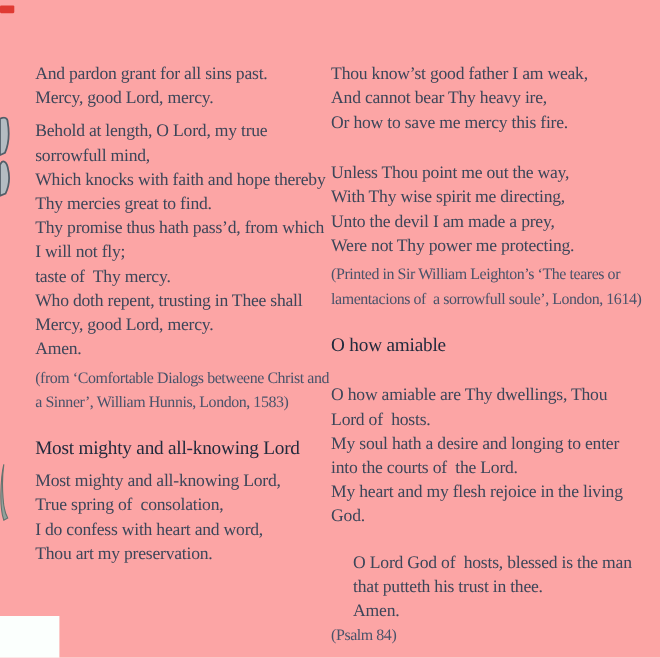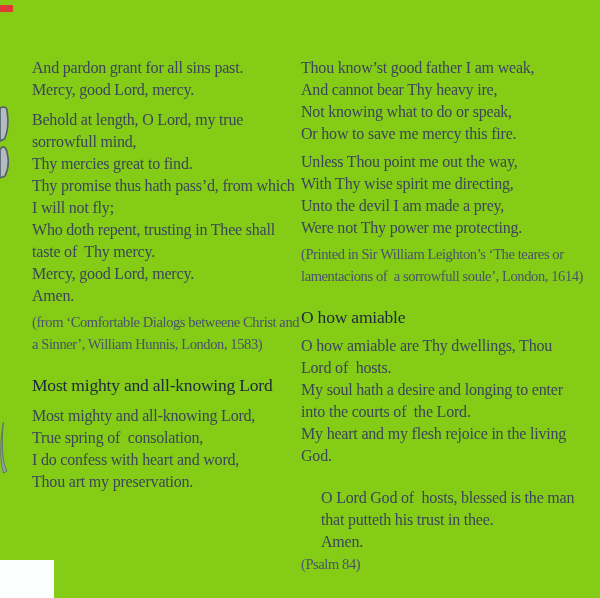--- a/index.html
+++ b/index.html
@@ -5,21 +5,21 @@
   html, body {
     margin: 0; padding: 0;
     width: 600px; height: 598px;
     background: #ffffff;
     overflow: hidden;
     font-family: "Liberation Serif", "DejaVu Serif", serif;
   }
   .page {
     position: relative;
     width: 600px; height: 598px;
-    background: #84cc16;
+    background: #fca5a5;
   }
   .col {
     position: absolute;
     top: 57px;
   }
   .col.left  { left: 32px;  width: 272px; }
   .col.right { left: 301px; width: 285px; }
 
   .stanza, .citation, .verse { margin: 0; }
   .line {
@@ -28,21 +28,21 @@
     line-height: 22px;
     letter-spacing: -0.2px;
     color: #3c4659;
   }
   .citation .line, .psalm .line {
     font-size: 14.5px;
     letter-spacing: -0.4px;
     color: #49536a;
   }
   .mt4  { margin-top: 4px; }
-  .mt6  { margin-top: 6px; }
+  .mt6  { margin-top: 24px; }
   .mt8  { margin-top: 8px; }
   .mt20 { margin-top: 20px; margin-left: 20px; }
 
   h2.heading {
     margin: 18px 0 0 0;
     font-size: 17.5px;
     line-height: 24px;
     letter-spacing: -0.2px;
     font-weight: normal;
     color: #222b3d;
@@ -87,46 +87,46 @@
   </svg>
 
   <div class="col left">
     <div class="stanza">
         <div class="line">And pardon grant for all sins past.</div>
         <div class="line">Mercy, good Lord, mercy.</div>
       </div>
     <div class="stanza mt8">
         <div class="line">Behold at length, O Lord, my true</div>
         <div class="line">sorrowfull mind,</div>
+        <div class="line">Which knocks with faith and hope thereby</div>
         <div class="line">Thy mercies great to find.</div>
         <div class="line">Thy promise thus hath pass’d, from which</div>
         <div class="line">I will not fly;</div>
+        <div class="line">taste of  Thy mercy.</div>
         <div class="line">Who doth repent, trusting in Thee shall</div>
-        <div class="line">taste of  Thy mercy.</div>
         <div class="line">Mercy, good Lord, mercy.</div>
         <div class="line">Amen.</div>
       </div>
     <div class="citation mt4">
         <div class="line">(from ‘Comfortable Dialogs betweene Christ and</div>
         <div class="line">a Sinner’, William Hunnis, London, 1583)</div>
       </div>
     <h2 class="heading">Most mighty and all-knowing Lord</h2>
     <div class="stanza mt8">
         <div class="line">Most mighty and all-knowing Lord,</div>
         <div class="line">True spring of  consolation,</div>
         <div class="line">I do confess with heart and word,</div>
         <div class="line">Thou art my preservation.</div>
       </div>
   </div>
 
   <div class="col right">
     <div class="stanza">
         <div class="line">Thou know’st good father I am weak,</div>
         <div class="line">And cannot bear Thy heavy ire,</div>
-        <div class="line">Not knowing what to do or speak,</div>
         <div class="line">Or how to save me mercy this fire.</div>
       </div>
     <div class="stanza mt6">
         <div class="line">Unless Thou point me out the way,</div>
         <div class="line">With Thy wise spirit me directing,</div>
         <div class="line">Unto the devil I am made a prey,</div>
         <div class="line">Were not Thy power me protecting.</div>
       </div>
     <div class="citation mt4">
         <div class="line">(Printed in Sir William Leighton’s ‘The teares or</div>

